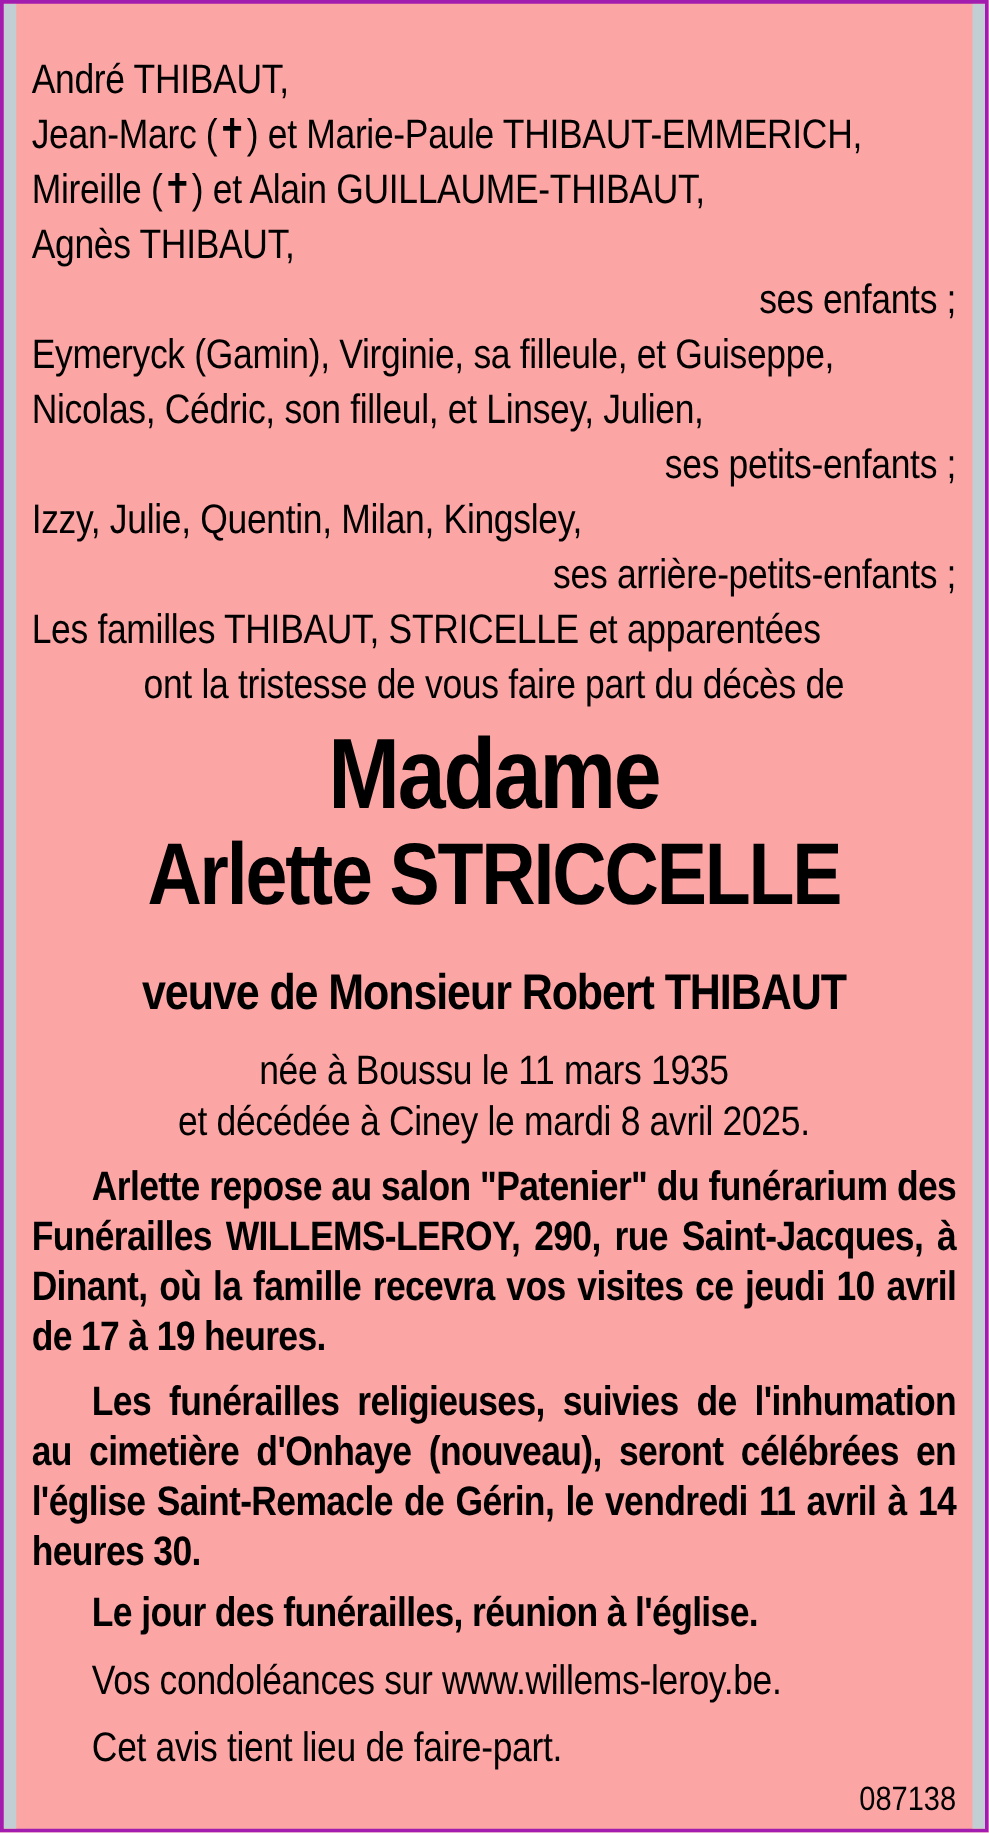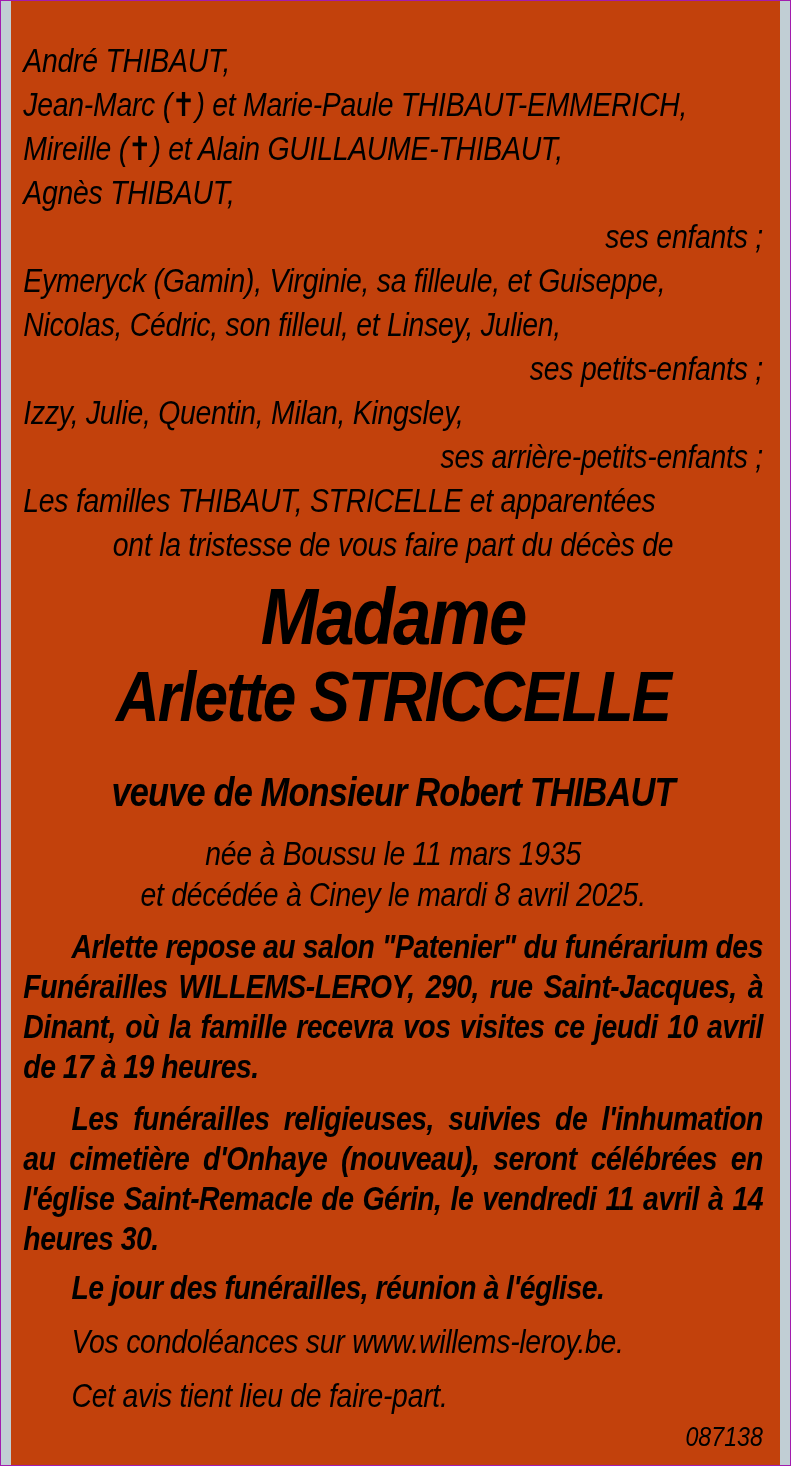--- a/index.html
+++ b/index.html
@@ -5,24 +5,23 @@
   * { margin: 0; padding: 0; box-sizing: border-box; }
   html, body { background: #ffffff; }
   body {
     font-family: "Liberation Sans", "DejaVu Sans", sans-serif;
     color: #000000;
   }
   .page {
     position: relative;
     width: 791px;
     height: 1466px;
-    background: #c2410c;
-    border: 1px solid #a21caf;
+    background: #fca5a5;
+    border: 3px solid #a21caf;
     overflow: hidden;
-    font-style: italic;
   }
   .band {
     position: absolute;
     top: 0;
     bottom: 0;
     width: 10px;
     background: #c1ced4;
   }
   .band-left  { left: 0; }
   .band-right { right: 0; }

